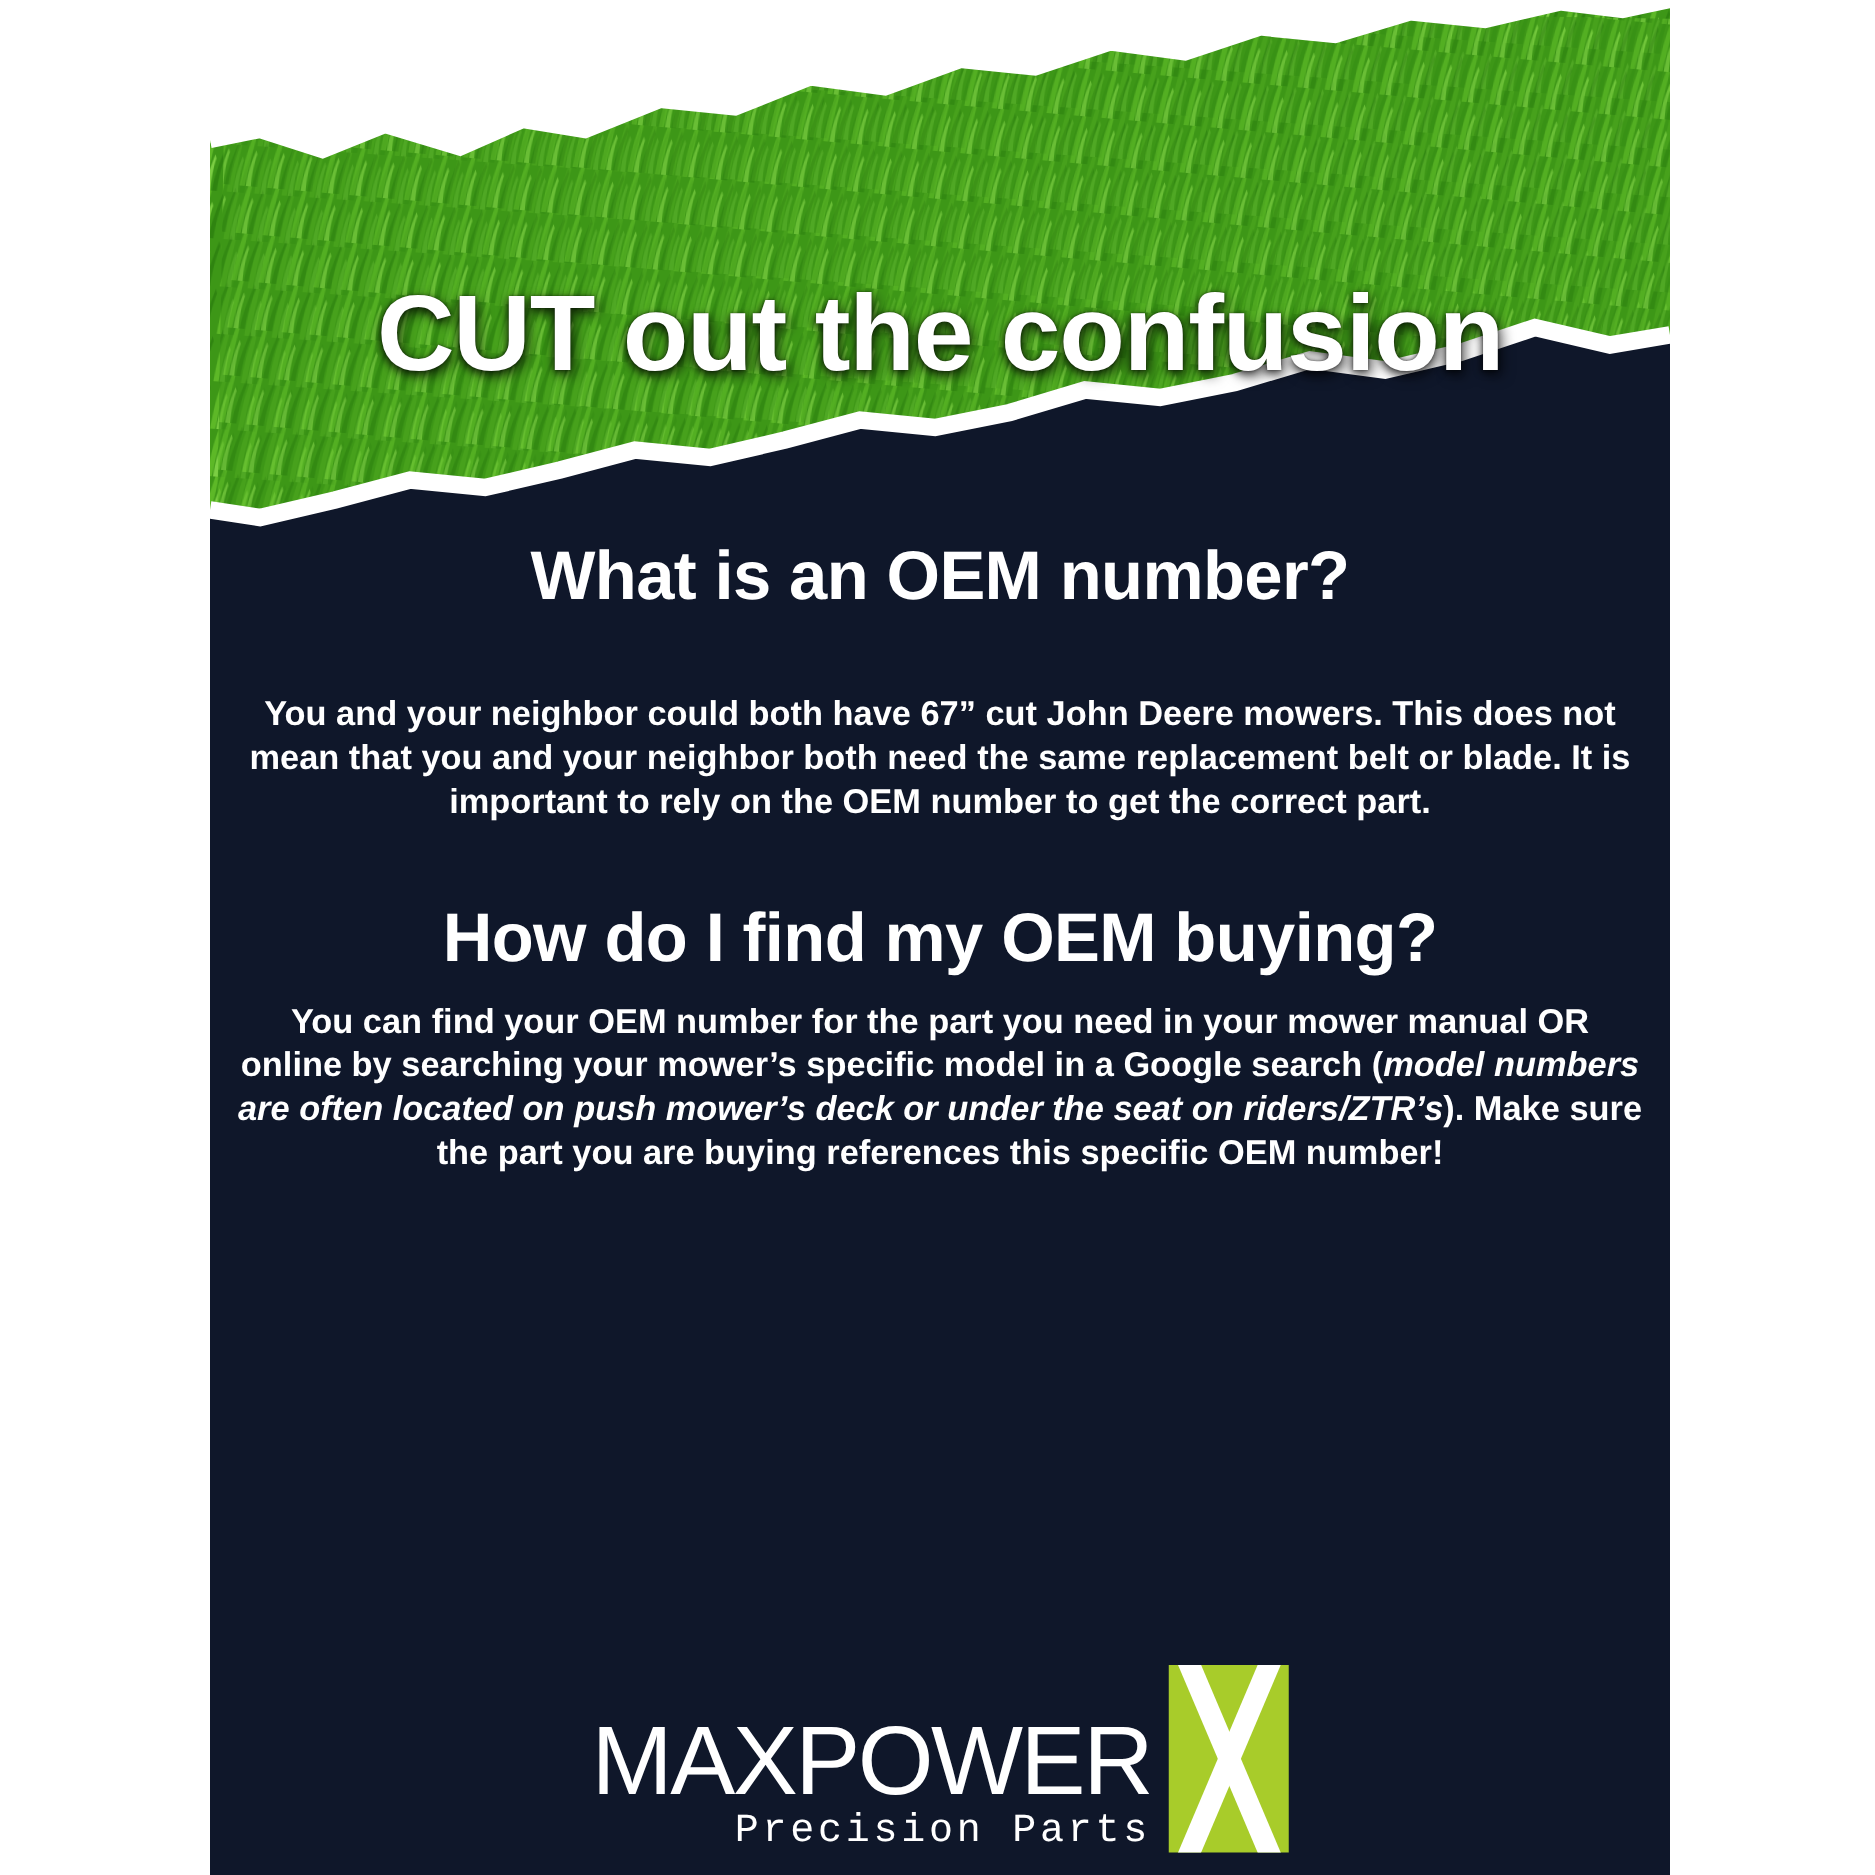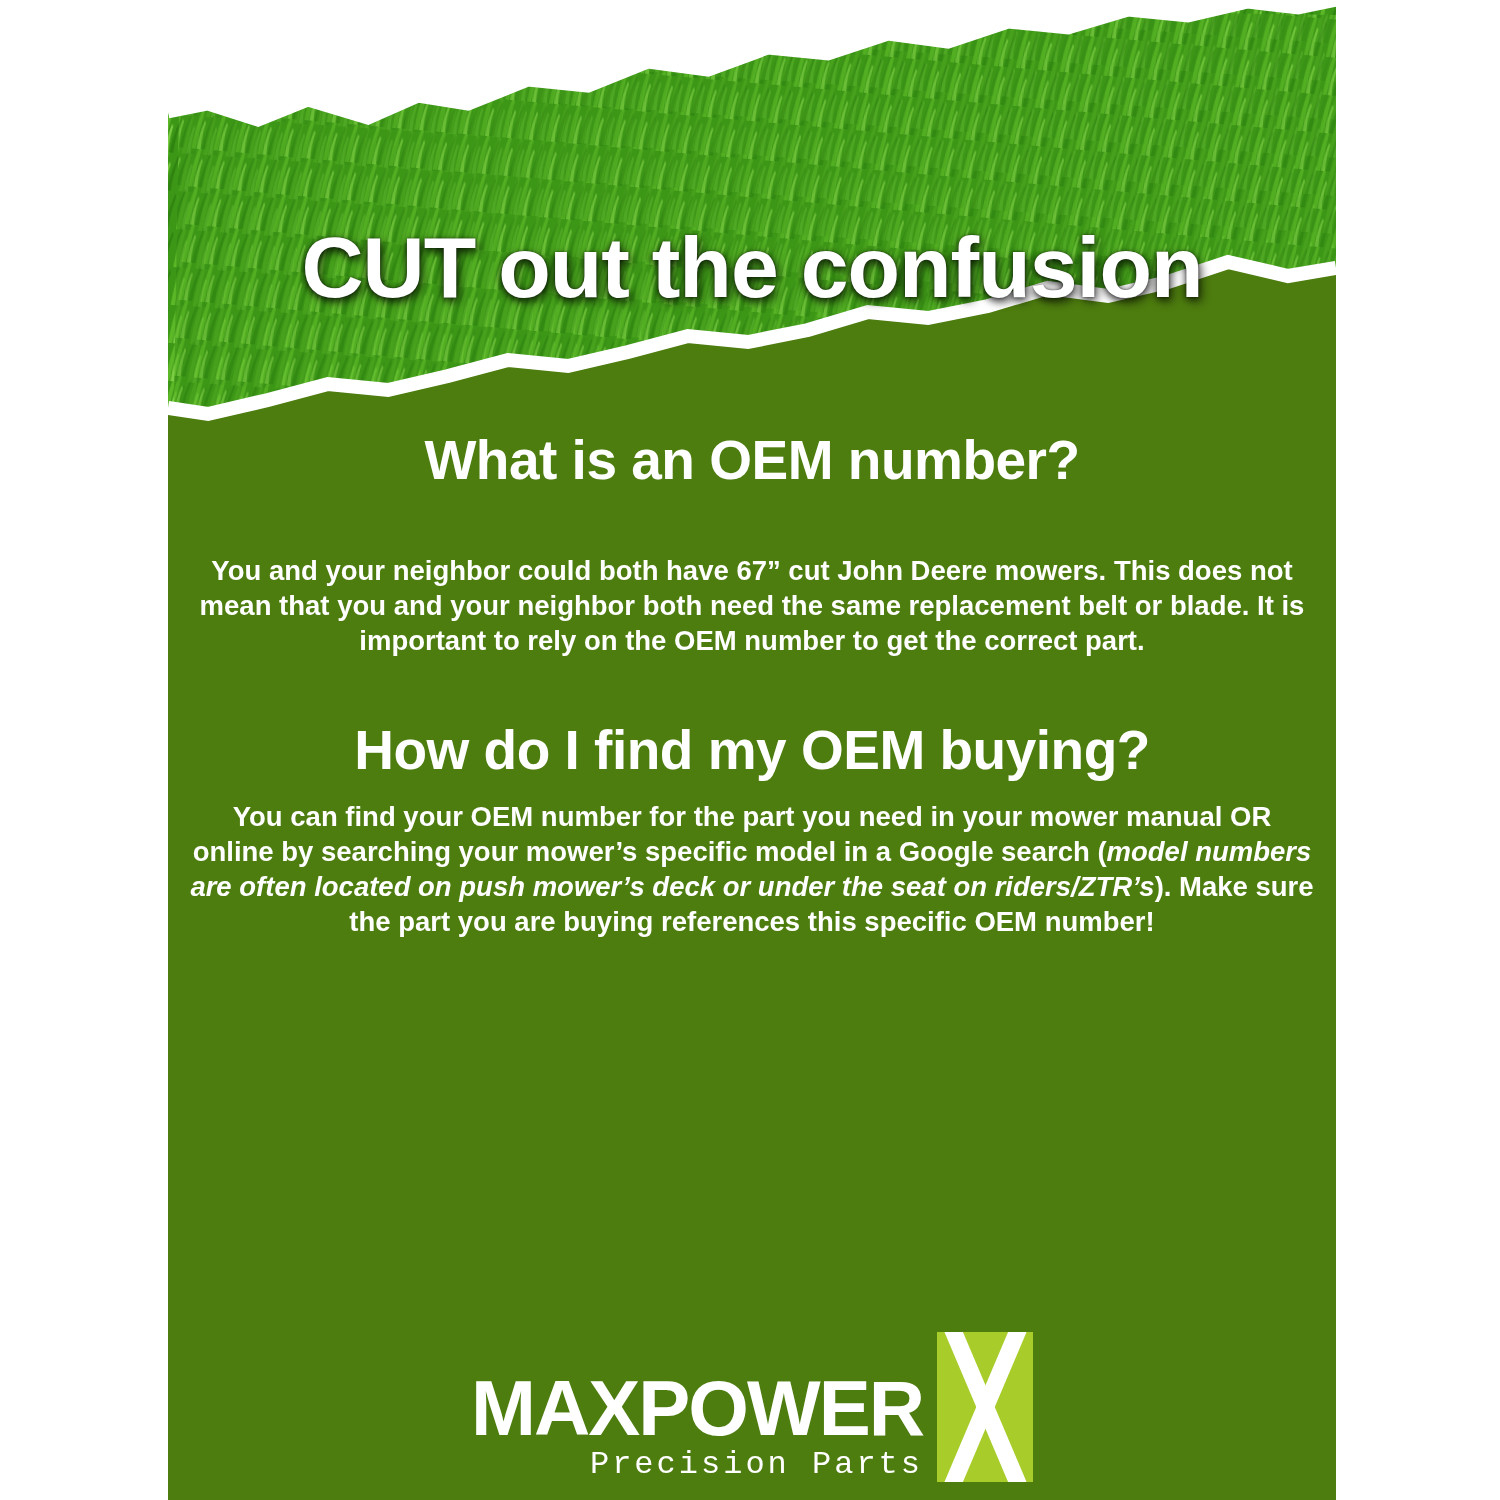--- a/index.html
+++ b/index.html
@@ -12,21 +12,21 @@
     height: 1500px;
     font-family: "Liberation Sans", sans-serif;
     overflow: hidden;
   }
   .poster {
     position: absolute;
     left: 168px;
     top: 0;
     width: 1168px;
     height: 1500px;
-    background: #4d7c0f;
+    background: #0f172a;
     overflow: hidden;
   }
 
   
   .grass-band {
     position: absolute;
     left: 0;
     top: 0;
     width: 100%;
     height: 450px;
@@ -90,21 +90,21 @@
     align-items: flex-end;
   }
   .logo-text {
     display: flex;
     flex-direction: column;
     align-items: flex-end;
     margin-right: 14px;
   }
   .logo-main {
     color: #ffffff;
-    font-weight: 700;
+    font-weight: 400;
     font-size: 78px;
     line-height: 0.92;
     letter-spacing: -2px;
   }
   .logo-sub {
     color: #ffffff;
     font-weight: 400;
     font-size: 32px;
     line-height: 1.05;
     letter-spacing: 3px;

